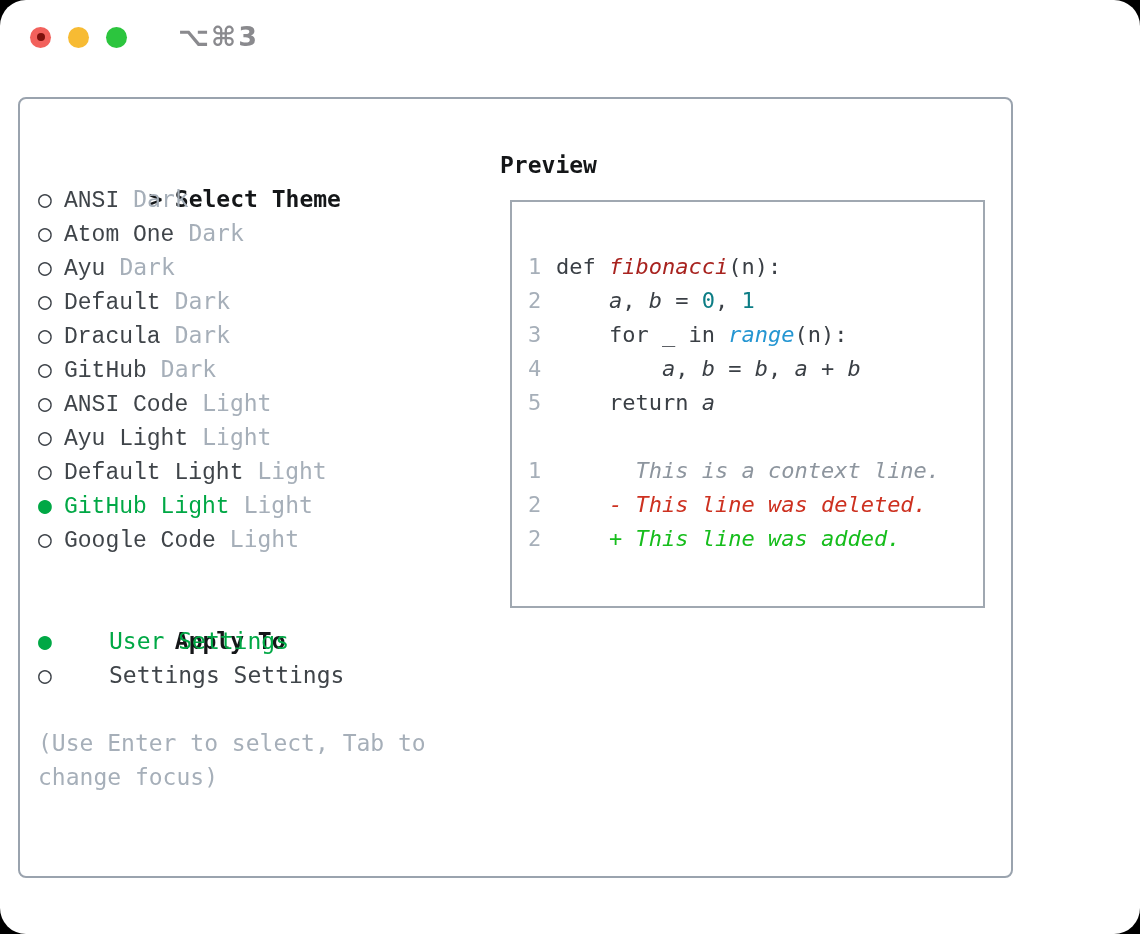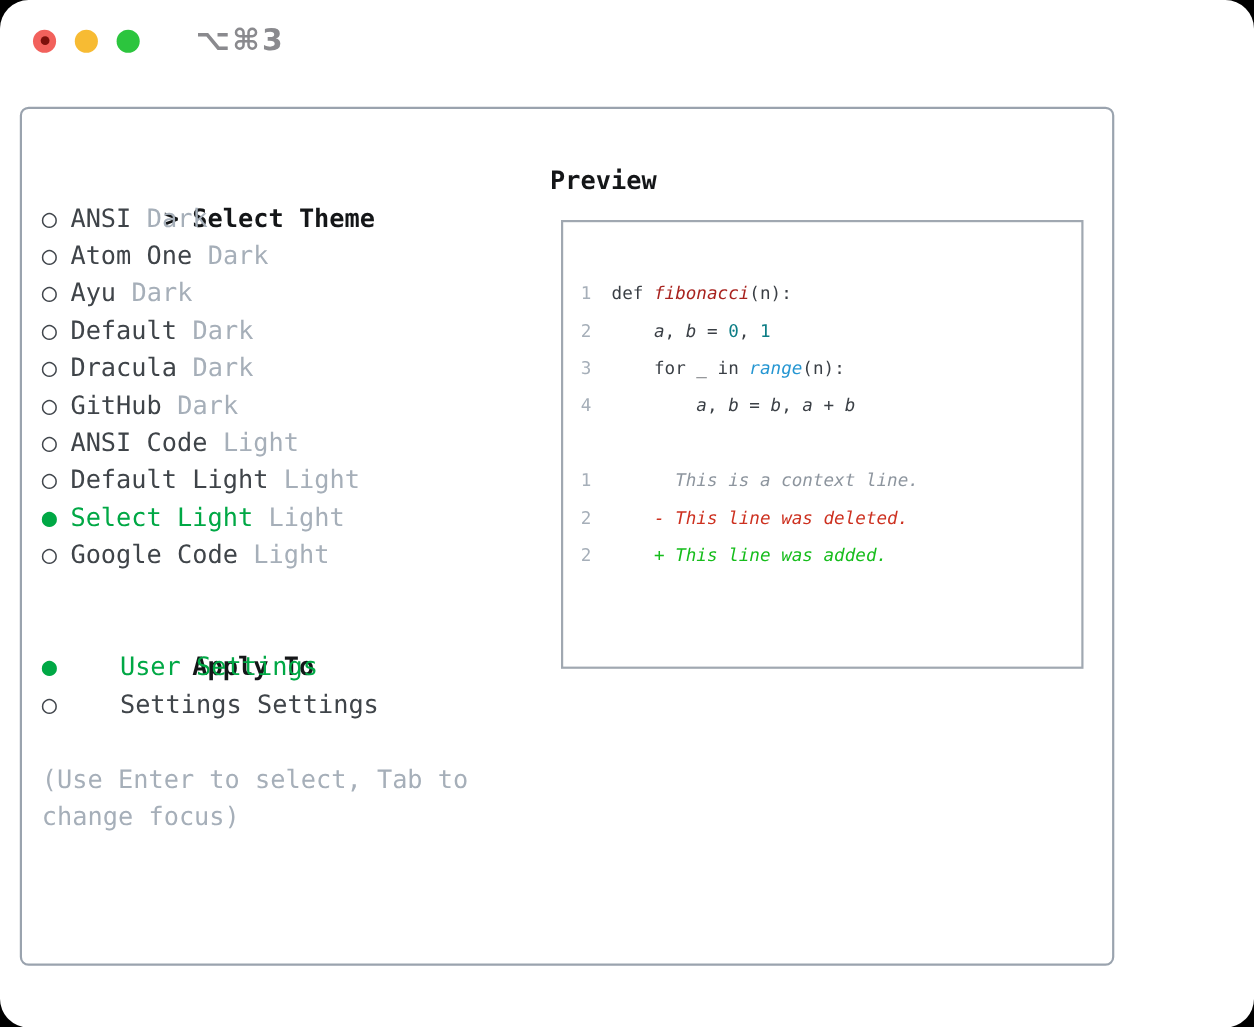--- a/index.html
+++ b/index.html
@@ -20,31 +20,31 @@
     font-size:27px;color:var(--title-gray);margin-left:34px;letter-spacing:2px;line-height:22px;}
   
   .panel{position:absolute;left:18px;top:97px;width:995px;height:781px;box-sizing:border-box;
     border:2px solid var(--panel-border);border-radius:8px;background:#fff;}
   .line{height:34px;line-height:34px;font-size:23px;white-space:pre;}
   
   .left-col{position:absolute;left:18px;top:49px;}
   .marker{display:inline-block;width:26px;color:var(--radio-gray);}
   .prompt{color:var(--header-black);font-weight:bold;}
   .header-text{color:var(--header-black);font-weight:bold;}
-  .theme-item .label{color:var(--label-dark);}
+  .theme-item .label{color:var(--label-dark);font-family:Liberation Mono, monospace;}
   .apply-item .label{color:var(--label-dark);margin-left:45px;}
   .tag{color:var(--muted-gray);margin-left:14px;}
   .selected .label,.selected .marker{color:var(--accent-selected-green);}
   .hint-line{color:var(--muted-gray);}
   
   .preview-header{position:absolute;left:480px;top:49px;height:34px;line-height:34px;
     font-size:23px;font-weight:bold;color:var(--header-black);}
   .preview-box{position:absolute;left:490px;top:101px;width:475px;height:408px;box-sizing:border-box;
     border:2px solid var(--preview-border);padding:48px 0 0 16px;overflow:hidden;}
-  .pline{height:34px;line-height:34px;font-size:16px;white-space:pre;}
+  .pline{height:34px;line-height:34px;font-size:22px;white-space:pre;}
   .lnum{display:inline-block;width:28px;color:var(--muted-gray);}
   .c-code{color:var(--code-text);}
   .c-var{color:var(--code-text);font-style:italic;}
   .c-func{color:var(--syntax-function-red);font-style:italic;}
   .c-num{color:var(--syntax-number-teal);}
   .c-builtin{color:var(--syntax-builtin-blue);font-style:italic;}
   .c-context{color:var(--context-gray);font-style:italic;}
   .c-deleted{color:var(--diff-deleted-red);font-style:italic;}
   .c-added{color:var(--diff-added-green);font-style:italic;}
 </style>
@@ -70,22 +70,23 @@
       </div>
 
       <div id="theme-items">
           <div class="line theme-item"><span class="marker">○</span><span class="label">ANSI</span><span class="tag">Dark</span></div>
           <div class="line theme-item"><span class="marker">○</span><span class="label">Atom One</span><span class="tag">Dark</span></div>
           <div class="line theme-item"><span class="marker">○</span><span class="label">Ayu</span><span class="tag">Dark</span></div>
           <div class="line theme-item"><span class="marker">○</span><span class="label">Default</span><span class="tag">Dark</span></div>
           <div class="line theme-item"><span class="marker">○</span><span class="label">Dracula</span><span class="tag">Dark</span></div>
           <div class="line theme-item"><span class="marker">○</span><span class="label">GitHub</span><span class="tag">Dark</span></div>
           <div class="line theme-item"><span class="marker">○</span><span class="label">ANSI Code</span><span class="tag">Light</span></div>
+          <div class="line theme-item"><span class="marker">○</span><span class="label">Ayu Light</span><span class="tag">Light</span></div>
           <div class="line theme-item"><span class="marker">○</span><span class="label">Default Light</span><span class="tag">Light</span></div>
-          <div class="line theme-item selected"><span class="marker">●</span><span class="label">Select Light</span><span class="tag">Light</span></div>
+          <div class="line theme-item selected"><span class="marker">●</span><span class="label">GitHub Light</span><span class="tag">Light</span></div>
           <div class="line theme-item"><span class="marker">○</span><span class="label">Google Code</span><span class="tag">Light</span></div>
         </div>
 
       <div class="line"></div>
 
       <div class="line">
         <span class="marker"></span><span class="header-text">Apply To</span>
       </div>
 
       <div id="apply-items">
@@ -102,20 +103,21 @@
     </div>
 
     <div class="preview-header">Preview</div>
 
     <div class="preview-box">
       <div id="preview-lines">
           <div class="pline"><span class="lnum">1</span><span class="seg c-code">def </span><span class="seg c-func">fibonacci</span><span class="seg c-code">(n):</span></div>
           <div class="pline"><span class="lnum">2</span><span class="seg c-code">    </span><span class="seg c-var">a</span><span class="seg c-code">, </span><span class="seg c-var">b</span><span class="seg c-code"> = </span><span class="seg c-num">0</span><span class="seg c-code">, </span><span class="seg c-num">1</span></div>
           <div class="pline"><span class="lnum">3</span><span class="seg c-code">    for _ in </span><span class="seg c-builtin">range</span><span class="seg c-code">(n):</span></div>
           <div class="pline"><span class="lnum">4</span><span class="seg c-code">        </span><span class="seg c-var">a</span><span class="seg c-code">, </span><span class="seg c-var">b</span><span class="seg c-code"> = </span><span class="seg c-var">b</span><span class="seg c-code">, </span><span class="seg c-var">a</span><span class="seg c-code"> + </span><span class="seg c-var">b</span></div>
+          <div class="pline"><span class="lnum">5</span><span class="seg c-code">    return </span><span class="seg c-var">a</span></div>
           <div class="pline"><span class="lnum"></span></div>
           <div class="pline"><span class="lnum">1</span><span class="seg c-context">      This is a context line.</span></div>
           <div class="pline"><span class="lnum">2</span><span class="seg c-deleted">    - This line was deleted.</span></div>
           <div class="pline"><span class="lnum">2</span><span class="seg c-added">    + This line was added.</span></div>
         </div>
     </div>
 
   </div>
 </div>
 

